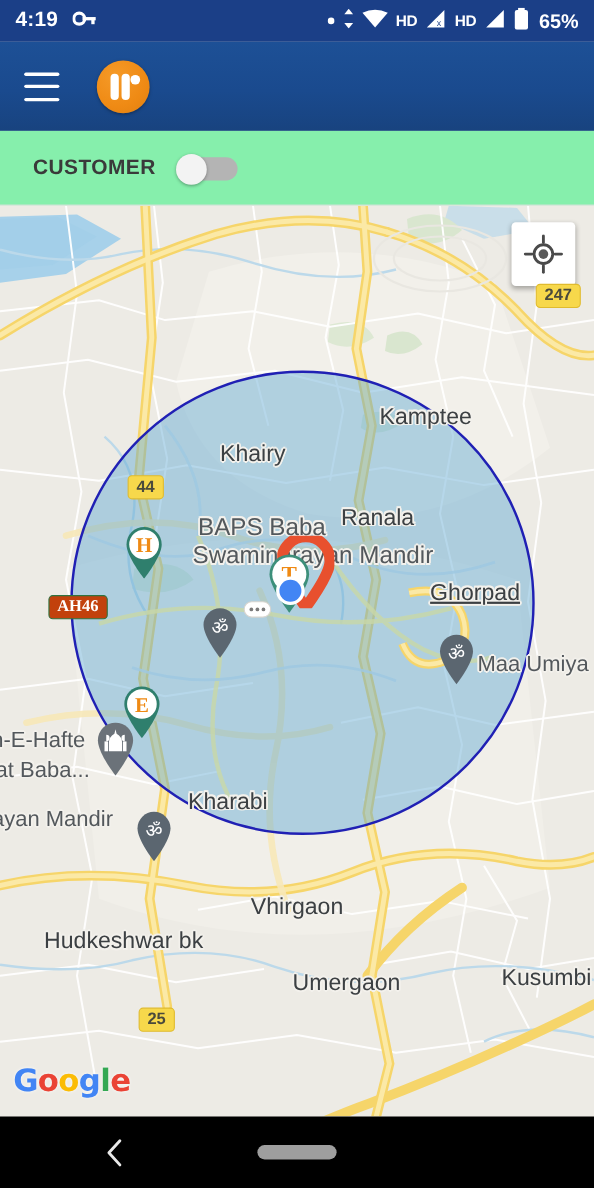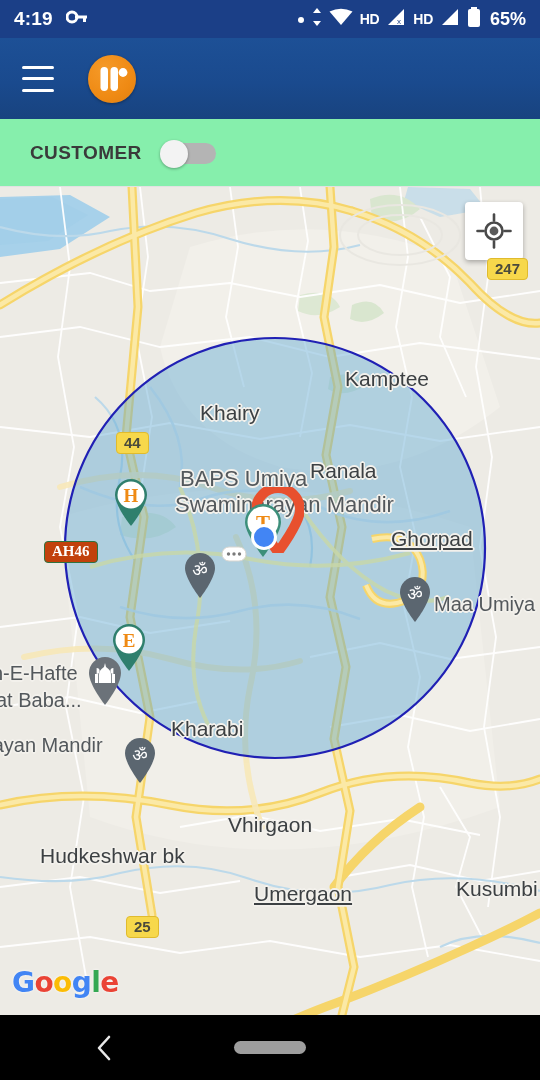--- a/index.html
+++ b/index.html
@@ -464,30 +464,30 @@
           <line x1="1.5" y1="18" x2="7.5" y2="18"></line>
           <line x1="28.5" y1="18" x2="34.5" y2="18"></line>
         </g>
       </svg>
     </div>
 
     <div class="map-label" style="left:345px; top:180px;">Kamptee</div>
     <div class="map-label" style="left:200px; top:214px;">Khairy</div>
     <div class="map-label" style="left:310px; top:272px;">Ranala</div>
     <div class="map-label" style="left:391px; top:340px;text-decoration:underline;">Ghorpad</div>
-    <div class="map-label poi big" style="left:180px; top:279px;">BAPS Umiya</div>
+    <div class="map-label poi big" style="left:180px; top:279px;">BAPS Baba</div>
     <div class="map-label poi big" style="left:175px; top:305px;">Swaminarayan Mandir</div>
     <div class="map-label poi" style="left:434px; top:406px;">Maa Umiya</div>
     <div class="map-label poi" style="left:-8px; top:475px;">n-E-Hafte</div>
     <div class="map-label poi" style="left:-4px; top:502px;">at Baba...</div>
     <div class="map-label" style="left:171px; top:530px;">Kharabi</div>
     <div class="map-label poi" style="left:-14px; top:547px;">rayan Mandir</div>
     <div class="map-label" style="left:228px; top:626px;">Vhirgaon</div>
     <div class="map-label" style="left:40px; top:657px;">Hudkeshwar bk</div>
-    <div class="map-label" style="left:254px; top:695px;text-decoration:underline;">Umergaon</div>
+    <div class="map-label" style="left:266px; top:695px;">Umergaon</div>
     <div class="map-label" style="left:456px; top:690px;">Kusumbi</div>
 
     <div class="shield" style="left:487px; top:71px;">247</div>
     <div class="shield" style="left:116px; top:245px;">44</div>
     <div class="shield ah" style="left:44px; top:354px;">AH46</div>
     <div class="shield" style="left:126px; top:729px;">25</div>
 
     <div class="pin" style="left:252px; top:300px;">
       <svg width="52" height="66" viewBox="0 0 52 66">
         <path d="M26 65 C26 65 48 36 48 23 A22 22 0 1 0 4 23 C4 36 26 65 26 65 Z" fill="none" stroke="#e8502e" stroke-width="10" stroke-linejoin="round"></path>

